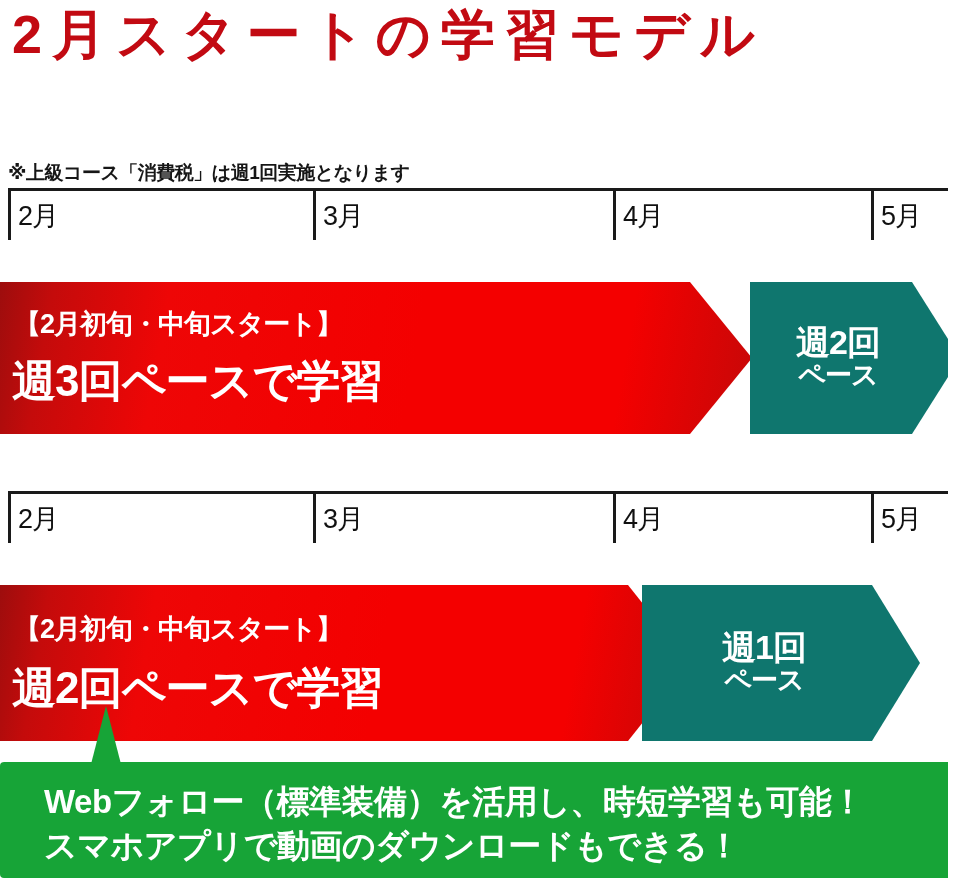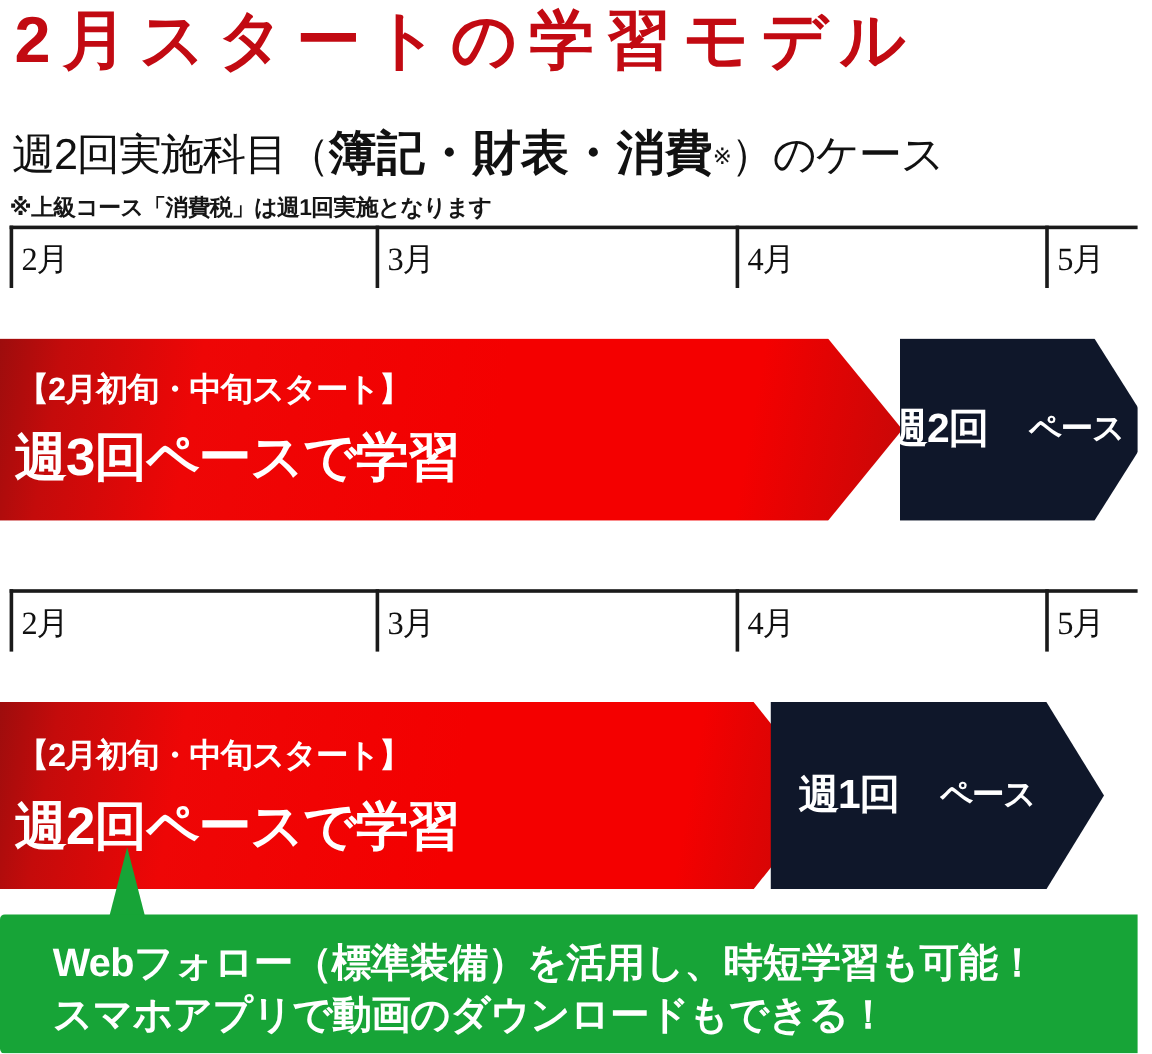--- a/index.html
+++ b/index.html
@@ -62,21 +62,20 @@
     font-weight: bold;
     color: #161616;
     white-space: nowrap;
     letter-spacing: -0.5px;
   }
 
   
   .ruler {
     position: absolute;
     height: 58px;
-    font-family: Liberation Serif, serif;
   }
   .ruler .rule-top {
     position: absolute;
     left: 0;
     top: 0;
     height: 3px;
     background: #1a1a1a;
   }
   .tick {
     position: absolute;
@@ -126,24 +125,25 @@
     font-size: 44px;
     font-weight: bold;
     color: #ffffff;
     white-space: nowrap;
     letter-spacing: -1px;
   }
 
   .gray-arrow {
     position: absolute;
     top: 0;
-    background: #0f172a;
+    background: #0f766e;
     -webkit-clip-path: polygon(0 0, calc(100% - 48px) 0, 100% 50%, calc(100% - 48px) 100%, 0 100%);
     clip-path: polygon(0 0, calc(100% - 48px) 0, 100% 50%, calc(100% - 48px) 100%, 0 100%);
     display: flex;
+    flex-direction: column;
     align-items: center;
     justify-content: center;
   }
   .gray-arrow .g-line1 {
     font-size: 34px;
     font-weight: bold;
     color: #ffffff;
     white-space: nowrap;
     line-height: 1.05;
     letter-spacing: -1px;
@@ -191,23 +191,20 @@
     letter-spacing: -0.5px;
   }
 </style>
 </head>
 <body>
 
 <div id="page">
 
   <div class="main-title">2月スタートの学習モデル</div>
 
-  <div class="section-head sh-normal" style="top:108px;">
-    <span>週2回実施科目（</span><span class="sh-bold">簿記・財表・消費</span><span class="sh-mini">※</span><span>）のケース</span>
-  </div>
 
   <div class="note" style="top:160px;">※上級コース「消費税」は週1回実施となります</div>
 
   <div class="ruler" style="left:8px; top:188px; width:945px;">
     <div class="rule-top" style="width:945px;"></div>
     <div class="tick" style="left:0px;"></div>
     <div class="tick" style="left:305px;"></div>
     <div class="tick" style="left:605px;"></div>
     <div class="tick" style="left:863px;"></div>
     <div class="tick-label" style="left:10px;">2月</div>

